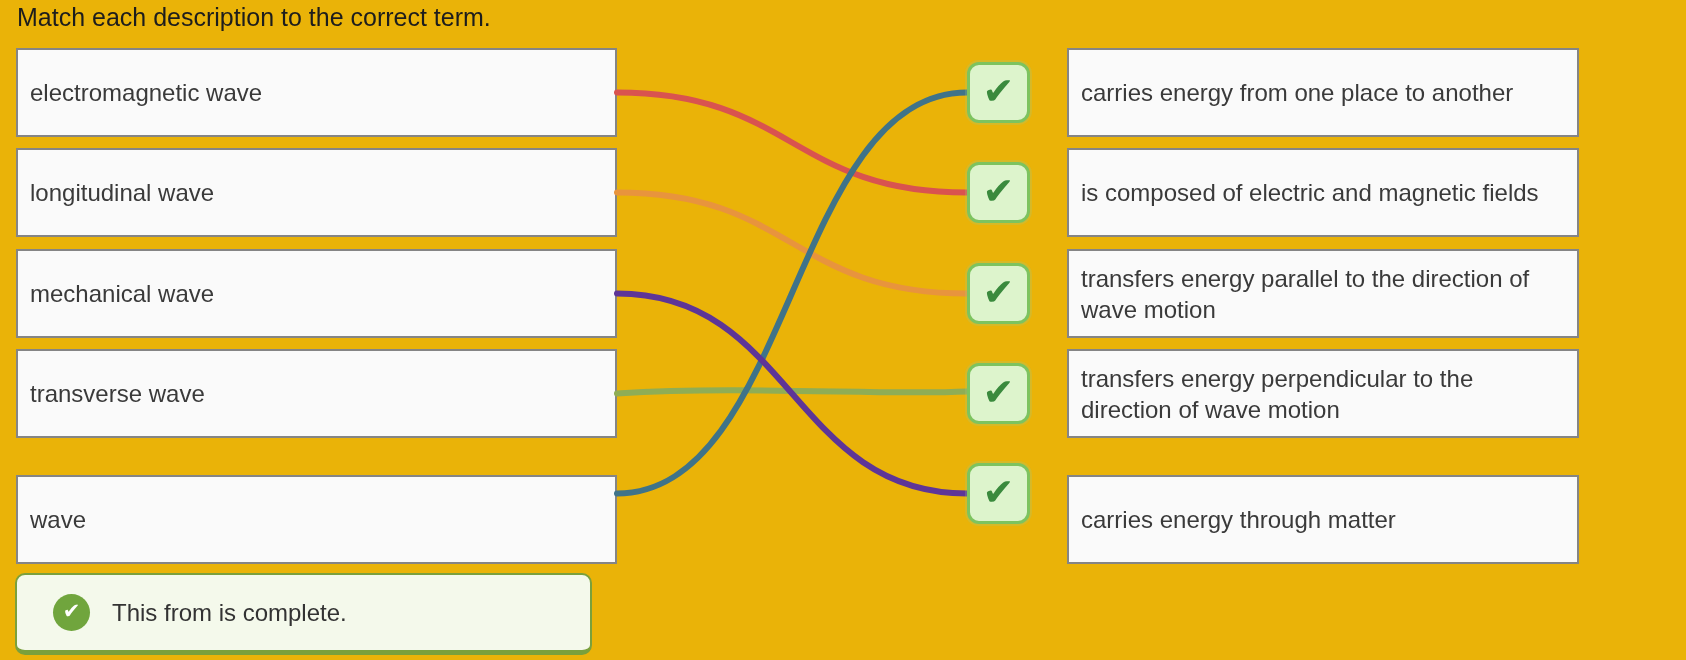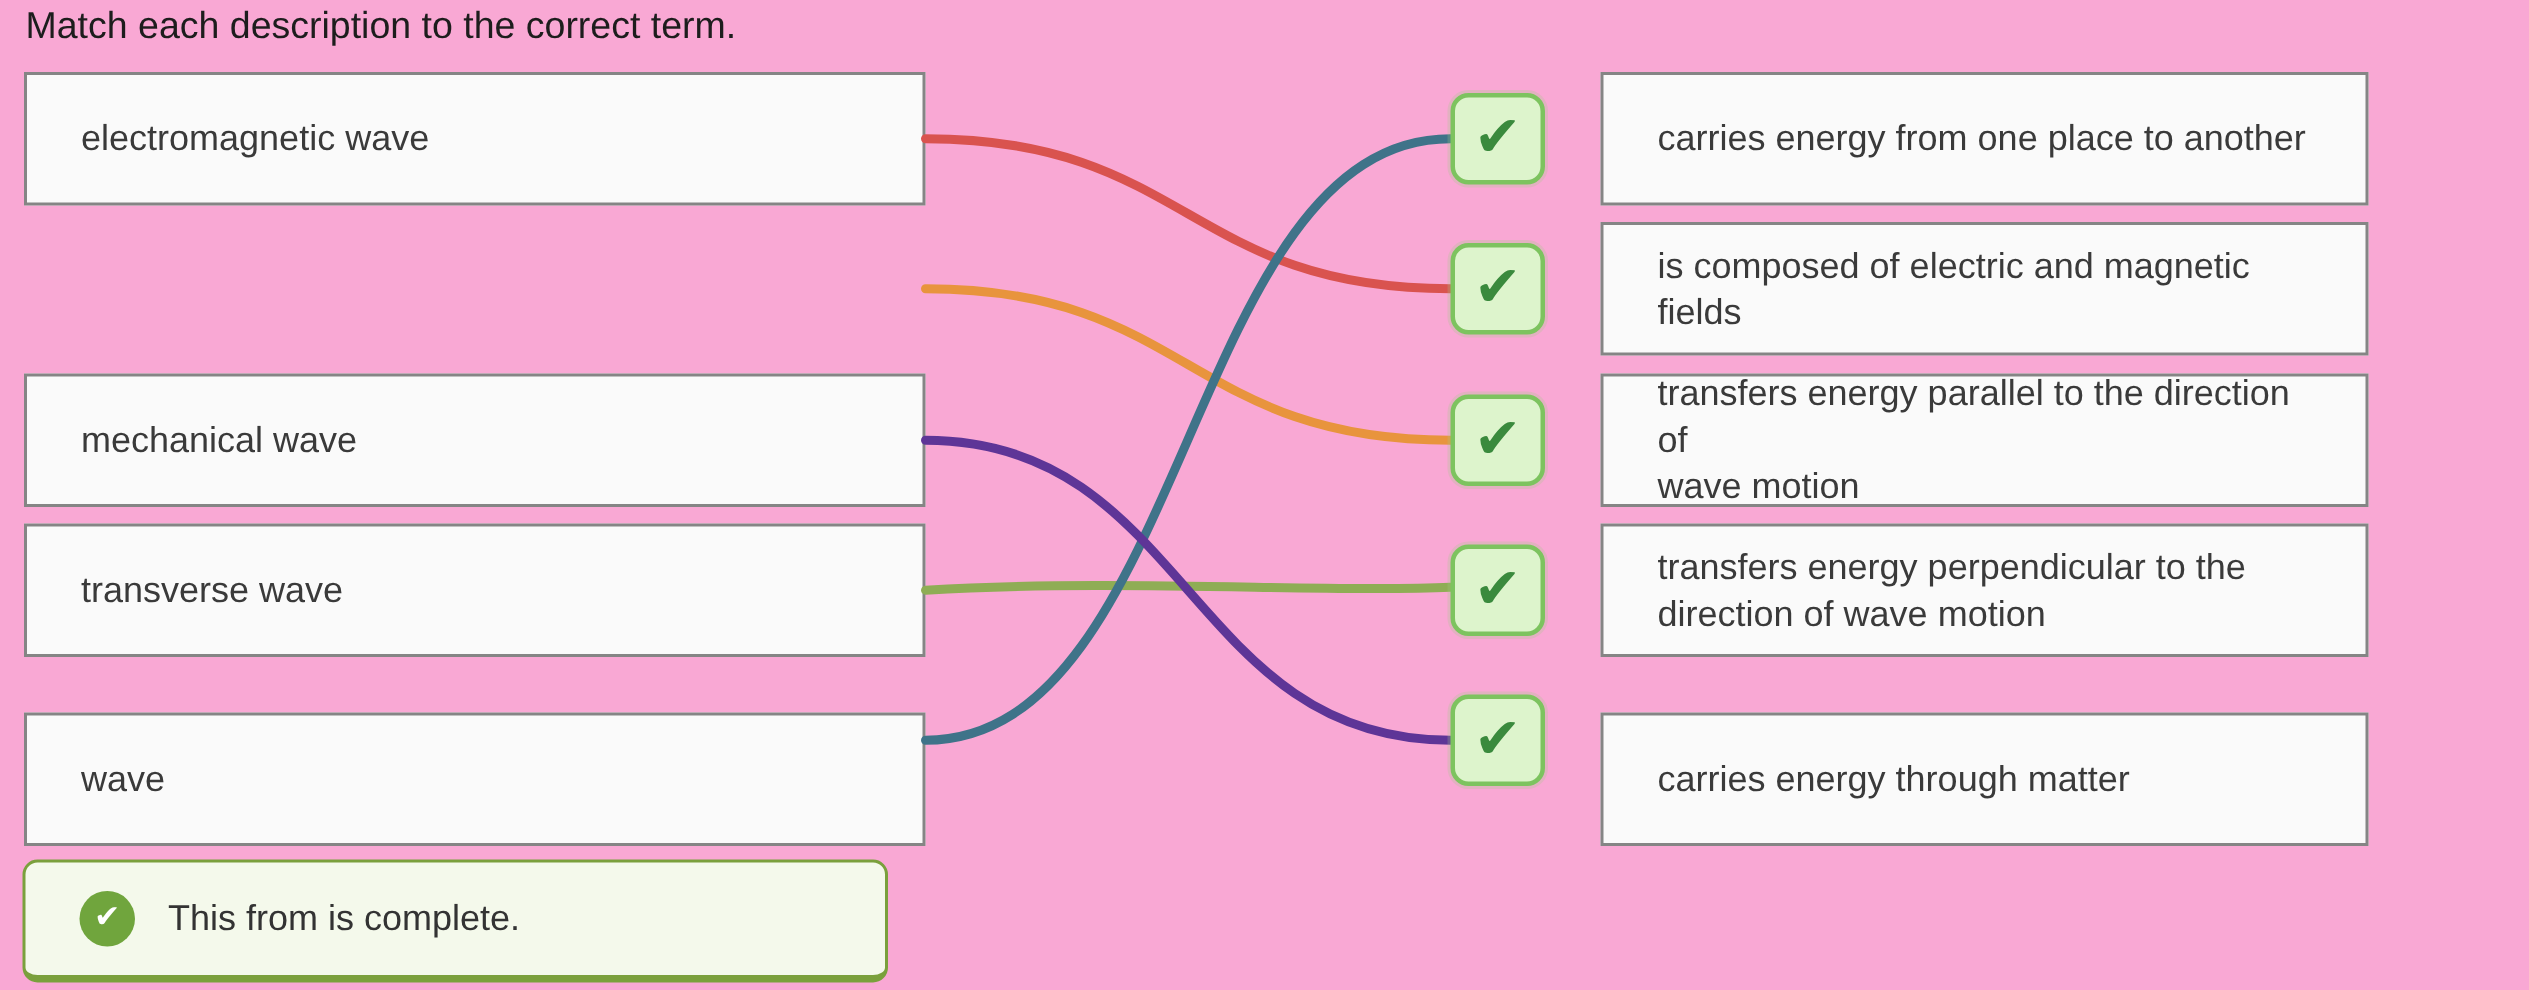--- a/index.html
+++ b/index.html
@@ -16,39 +16,39 @@
   * { margin: 0; padding: 0; box-sizing: border-box; }
   html, body { background: #ffffff; }
   body {
     font-family: "Liberation Sans", "DejaVu Sans", sans-serif;
     color: var(--text_color);
   }
   .page {
     position: relative;
     width: 1686px;
     height: 660px;
-    background: #f9a8d4;
+    background: #eab308;
     overflow: hidden;
   }
   .page-title {
     position: absolute;
     left: 17px;
     top: 3px;
     font-size: 25px;
     font-weight: 400;
     color: #1d1d1d;
   }
   .term-box, .desc-box {
     position: absolute;
     height: 89px;
     background: var(--box_bg);
     border: 2px solid var(--box_border);
     display: flex;
     align-items: center;
-    padding: 0 36px;
+    padding: 0 12px;
     font-size: 24px;
     line-height: 31px;
     color: var(--text_color);
   }
   .term-box { left: 16px; width: 601px; }
   .desc-box { left: 1067px; width: 512px; }
   .desc-box span { white-space: pre-line; }
   .r0 { top: 48px; }
   .r1 { top: 148px; }
   .r2 { top: 249px; }
@@ -128,20 +128,23 @@
 </head>
 <body>
 
 <div class="page">
 
   <div class="page-title">Match each description to the correct term.</div>
 
   <div class="term-box r0">
     <span>electromagnetic wave</span>
   </div>
+  <div class="term-box r1">
+    <span>longitudinal wave</span>
+  </div>
   <div class="term-box r2">
     <span>mechanical wave</span>
   </div>
   <div class="term-box r3">
     <span>transverse wave</span>
   </div>
   <div class="term-box r4">
     <span>wave</span>
   </div>
 

